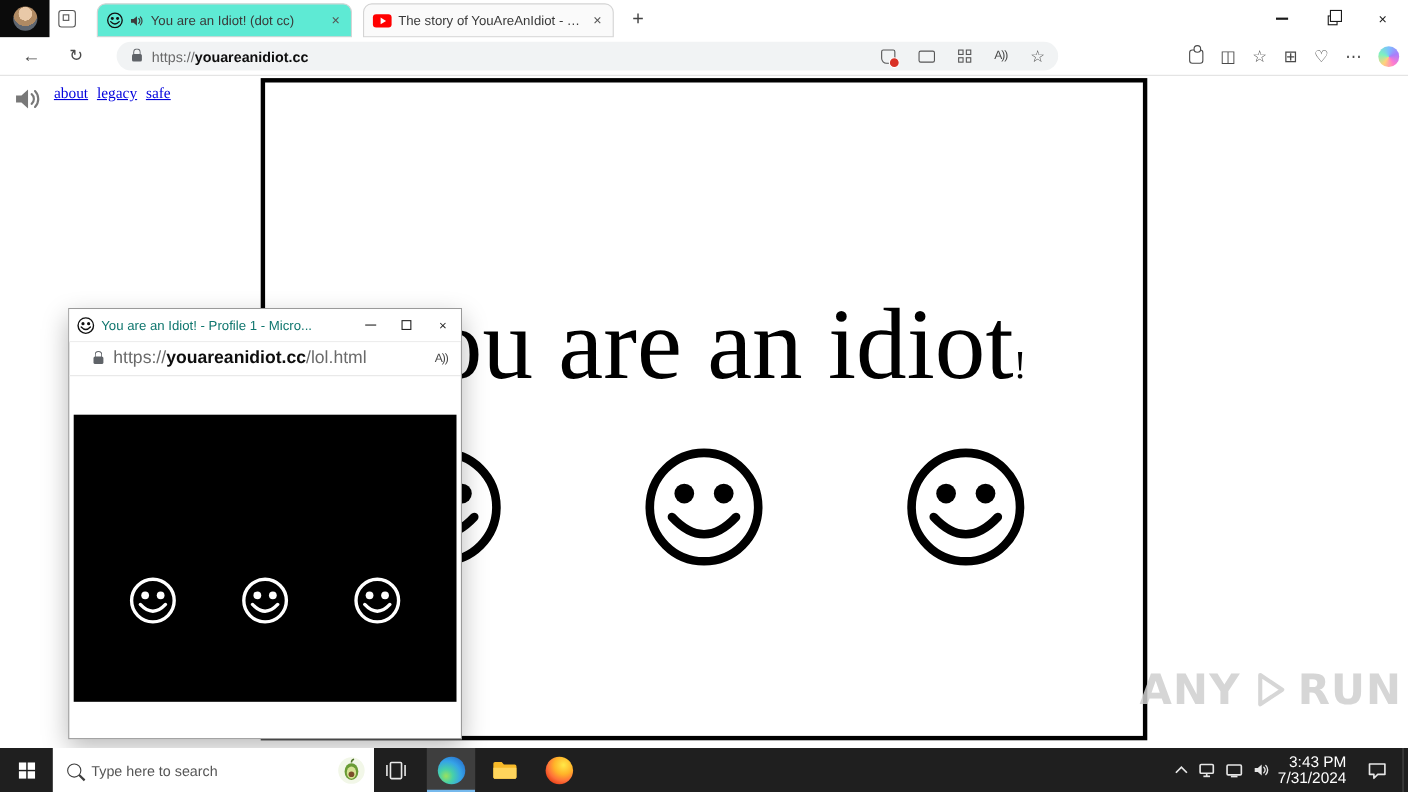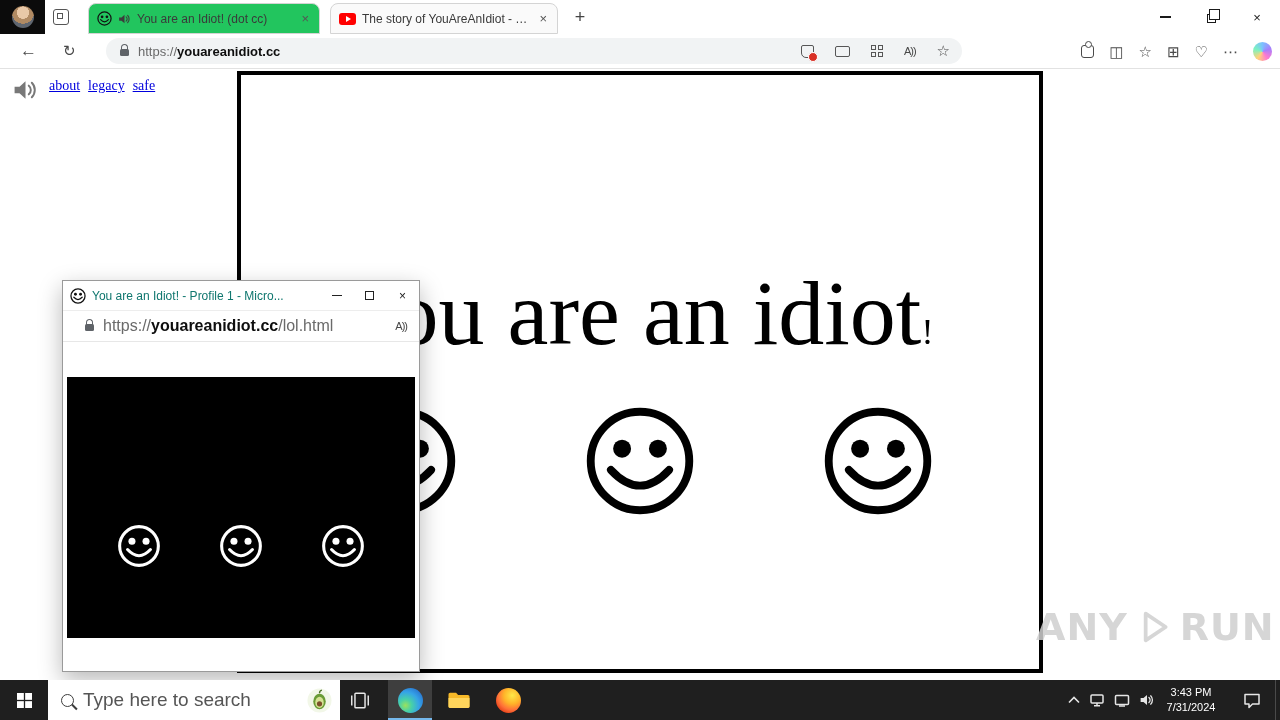--- a/index.html
+++ b/index.html
@@ -6,21 +6,21 @@
   html,body { width:1280px; height:720px; }
   body { font-family:"Liberation Sans", sans-serif; background:#fff; overflow:hidden; }
   .screen { position:relative; width:1280px; height:720px; background:#fff; }
 
   
   .tabbar { position:absolute; top:0; left:0; width:100%; height:34px; background:#fff; z-index:10; }
   .profile-corner { position:absolute; left:0; top:0; width:45px; height:34px; background:#0b0b0b; display:flex; align-items:center; justify-content:center; }
   .avatar { width:22px; height:22px; border-radius:50%; background:radial-gradient(circle at 50% 30%, #e9c9a8 0 32%, #b08a63 33% 58%, #5f6670 59% 100%); }
   .tab-search { position:absolute; left:53px; top:9px; width:16px; height:16px; border:1.5px solid #555; border-radius:3px; }
   .tab-search i { position:absolute; left:3px; top:3px; width:6px; height:6px; border:1.5px solid #555; display:block; }
-  .tab { position:absolute; top:3px; height:31px; background:#22c55e; border:1px solid #d4d4d4; border-radius:8px 8px 0 0; display:flex; align-items:center; padding:0 8px; gap:6px; }
+  .tab { position:absolute; top:3px; height:31px; background:#5eead4; border:1px solid #d4d4d4; border-radius:8px 8px 0 0; display:flex; align-items:center; padding:0 8px; gap:6px; }
   .tab1 { left:88px; width:232px; }
   .tab2 { left:330px; width:228px; background:#fafafa; }
   .tab-title { font-size:12px; color:#3a3a3a; white-space:nowrap; overflow:hidden; text-overflow:ellipsis; flex:1; min-width:0; }
   .tab-close { font-size:13px; color:#555; padding:0 2px; flex:none; }
   .smiley-icon { width:15px; height:15px; color:#111; flex:none; }
   .sp-tab { width:13px; height:12px; color:#3c3c3c; flex:none; }
   .yt-icon { width:17px; height:12px; background:#f00; border-radius:3px; position:relative; flex:none; }
   .yt-icon i { position:absolute; left:6.5px; top:3px; border-left:5px solid #fff; border-top:3px solid transparent; border-bottom:3px solid transparent; }
   .newtab { position:absolute; left:568px; top:5px; width:24px; height:24px; font-size:18px; color:#444; text-align:center; line-height:24px; }
   .win-controls { position:absolute; right:0; top:0; height:34px; display:flex; }
@@ -86,32 +86,32 @@
 
   .watermark { position:absolute; left:1036px; top:536px; display:flex; align-items:center; gap:6px; color:#cfcfcf; opacity:.85; font-weight:bold; font-size:38px; letter-spacing:1px; z-index:5; font-family:"DejaVu Sans", sans-serif; }
   .wm-logo { width:40px; height:40px; color:#cfcfcf; }
 
   
   .taskbar { position:absolute; left:0; top:680px; width:100%; height:40px; background:#1f1f1f; z-index:20; }
   .start { position:absolute; left:0; top:0; width:48px; height:40px; display:flex; align-items:center; justify-content:center; }
   .searchbox { position:absolute; left:48px; top:0; width:292px; height:40px; background:#fff; display:flex; align-items:center; padding:0 8px 0 13px; gap:9px; }
   .mag { width:13px; height:13px; border:1.8px solid #3d3d3d; border-radius:50%; position:relative; flex:none; }
   .mag::after { content:""; position:absolute; width:7px; height:1.8px; background:#3d3d3d; transform:rotate(45deg); right:-5px; bottom:-2px; }
-  .searchbox input { flex:1; min-width:0; border:none; outline:none; font-size:19px; color:#000000; background:transparent; font-family:"Liberation Sans", sans-serif; }
+  .searchbox input { flex:1; min-width:0; border:none; outline:none; font-size:13px; color:#000000; background:transparent; font-family:"Liberation Sans", sans-serif; }
   .searchbox input::placeholder { color:#555; opacity:1; }
   .avocado { width:25px; height:25px; flex:none; }
   .tbtn { position:absolute; top:0; width:44px; height:40px; display:flex; align-items:center; justify-content:center; }
   .tb-tv { left:338px; }
   .tb-edge { left:388px; background:rgba(255,255,255,.14); box-shadow:inset 0 -2px 0 #76b9ed; }
   .tb-exp { left:437px; }
   .tb-ff { left:486px; }
   .edge-logo { width:25px; height:25px; border-radius:50%; background:radial-gradient(circle at 30% 70%, #9be15d 0%, #47d1a8 25%, #35a3e8 55%, #2b7cd3 78%, #1e5fa8 100%); }
   .ff-logo { width:25px; height:25px; border-radius:50%; background:radial-gradient(circle at 65% 30%, #ffe948 0%, #ffb429 35%, #ff7139 60%, #e0320f 85%, #b5121b 100%); }
   .tray { position:absolute; left:1068px; top:0; height:40px; display:flex; align-items:center; gap:9px; }
-  .clock { position:absolute; left:1158px; top:5px; width:66px; text-align:center; color:#fff; font-size:11px; line-height:15px; }
+  .clock { position:absolute; left:1158px; top:5px; width:66px; text-align:right; color:#fff; font-size:14px; line-height:15px; }
   .action-center { position:absolute; left:1232px; top:0; width:40px; height:40px; display:flex; align-items:center; justify-content:center; }
   .show-desktop { position:absolute; right:0; top:0; width:5px; height:40px; border-left:1px solid #4a4a4a; }
 </style>
 </head>
 <body>
 
 <div class="screen">
 
   <header class="tabbar">
     <div class="profile-corner">

